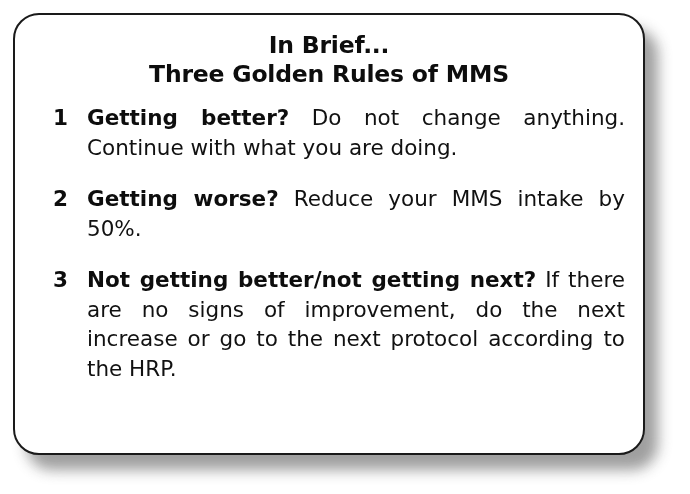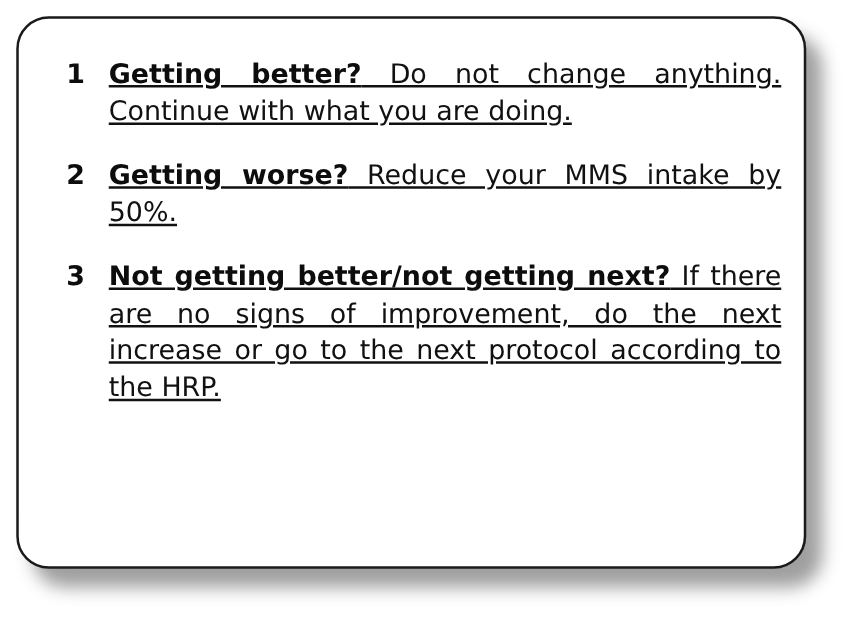--- a/index.html
+++ b/index.html
@@ -90,32 +90,36 @@
     color: #0d0d0d;
   }
 
   .rule-lead {
     font-weight: bold;
     color: #0d0d0d;
   }
   .rule-body { font-weight: normal; }
 
   
-  .rule-text { display: block; text-decoration: underline; }
+  .rule-text { display: block; }
 </style>
 </head>
 <body>
 
 <div id="page">
 
   <div class="card-shadow"></div>
 
   <div class="card">
     <div class="card-inner">
 
+      <div class="title-block">
+        <span class="title-line">In Brief...</span>
+        <span class="title-line">Three Golden Rules of MMS</span>
+      </div>
 
       <ol class="rules">
 
         <li class="rule">
           <span class="rule-num">1</span>
           <span class="rule-text"><span class="rule-lead">Getting better?</span><span class="rule-body"> Do not change anything. Continue with what you are doing.</span></span>
         </li>
 
         <li class="rule">
           <span class="rule-num">2</span>

